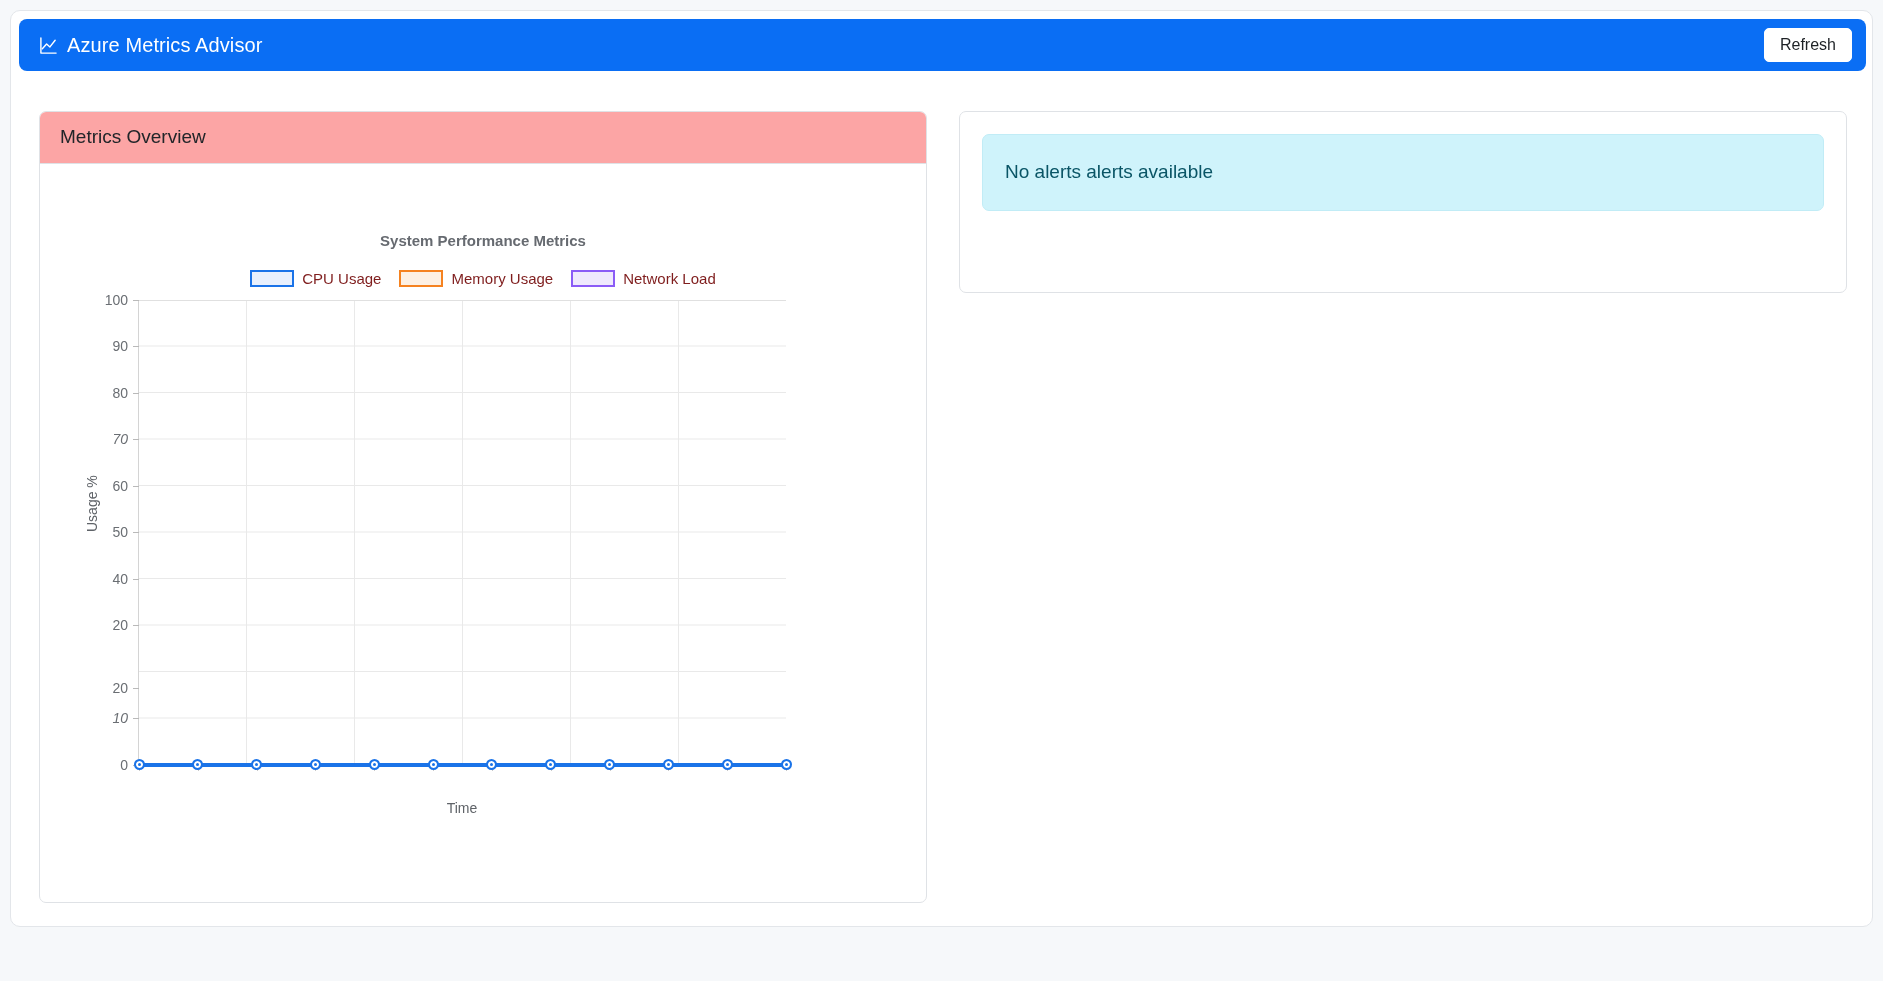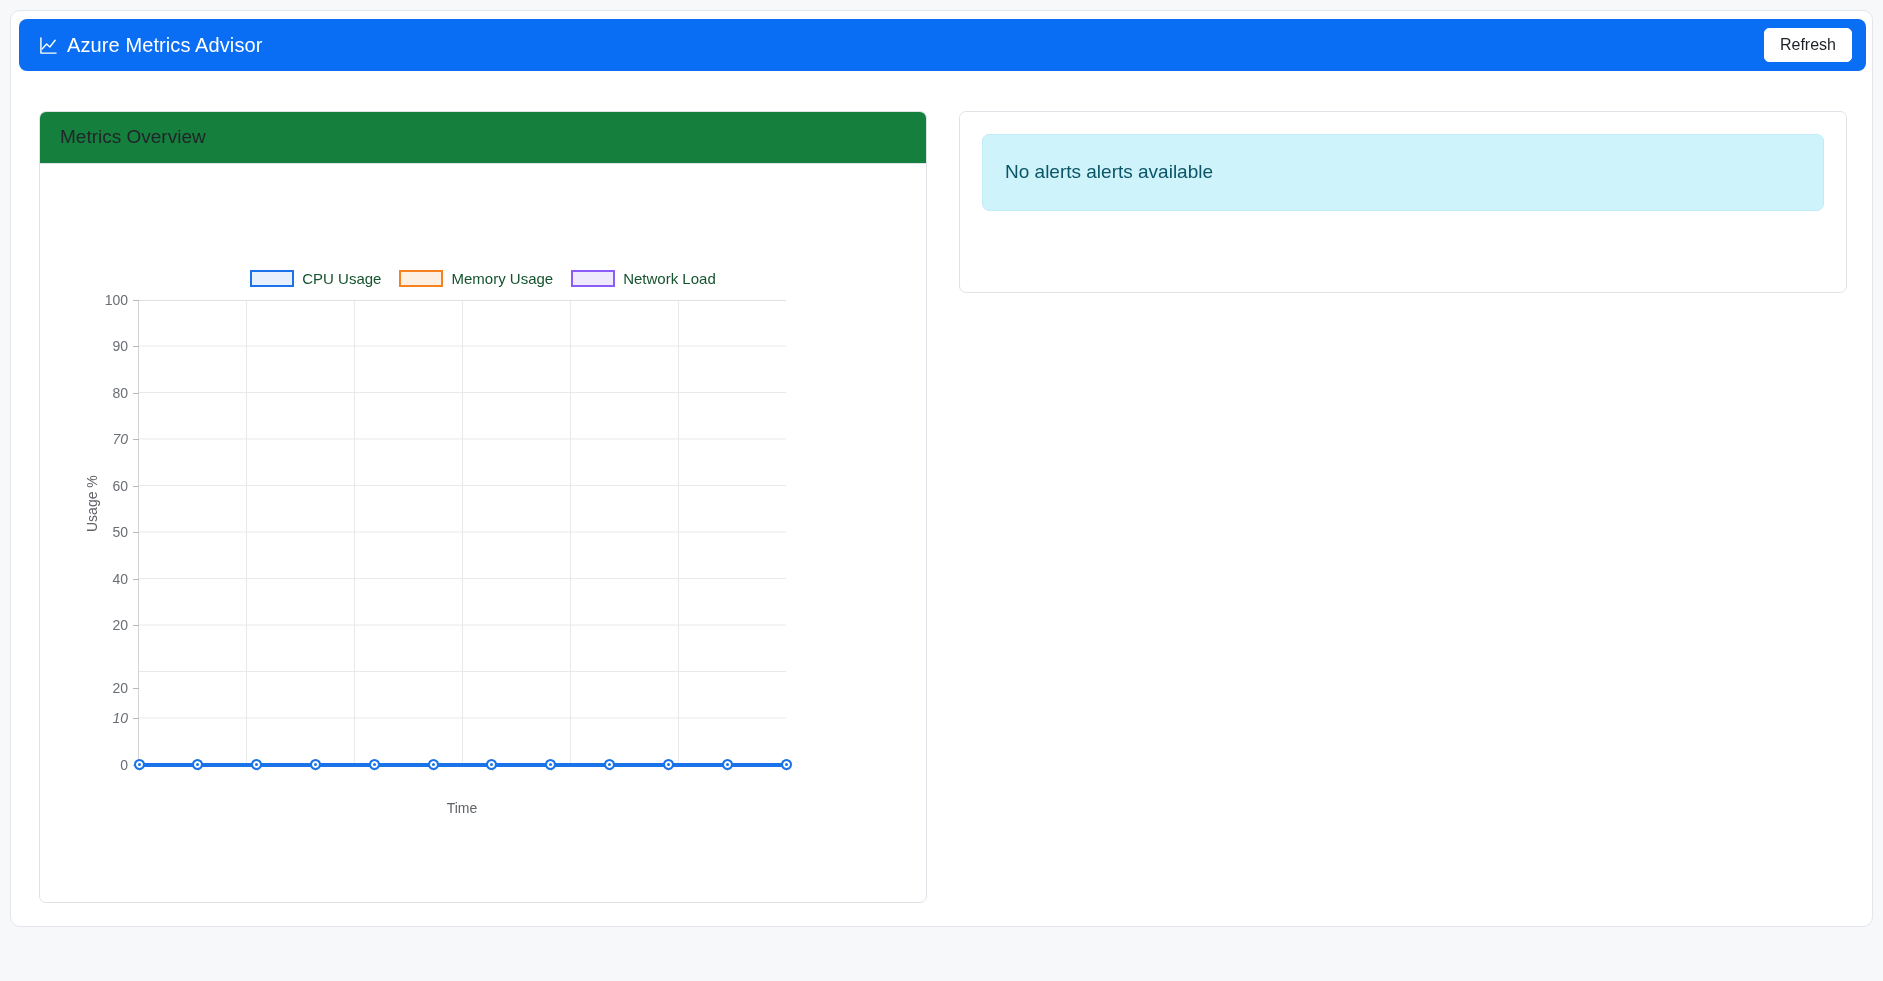--- a/index.html
+++ b/index.html
@@ -53,21 +53,21 @@
   }
   
   .card {
     position: absolute;
     background: #ffffff;
     border: 1px solid #dfe2e6;
     border-radius: 7px;
     overflow: hidden;
   }
   .card-header {
-    background: #15803d;
+    background: #fca5a5;
     border-bottom: 1px solid #dfe2e6;
     padding: 14px 20px 15px;
     font-size: 19px;
     color: #212529;
     line-height: 1.15;
   }
   .card-body { padding: 18px 20px 20px; }
 
   #metrics-overview-card { left: 28px; top: 100px; width: 888px; height: 792px; }
   #metrics-alerts-card   { left: 948px; top: 100px; width: 888px; height: 182px; }
@@ -105,21 +105,21 @@
     justify-content: center;
     align-items: center;
     gap: 18px;
   }
   .legend-item { display: flex; align-items: center; gap: 8px; }
   .legend-swatch {
     width: 44px; height: 17px;
     border-width: 2px; border-style: solid;
     display: block;
   }
-  .legend-label { font-size: 15px; color: #14532d; }
+  .legend-label { font-size: 15px; color: #7f1d1d; }
 
   .plot {
     position: absolute;
     left: 78px;
     top: 118px;
     width: 648px;
     height: 465px;
     border-left: 1px solid #d4d4d4;
     background-image:
       linear-gradient(to right,  #e9e9e9 1px, transparent 1px),
@@ -210,20 +210,21 @@
     <div class="appbar-spacer"></div>
     <button class="refresh-btn">Refresh</button>
   </div>
 
   <div class="card" id="metrics-overview-card">
     <div class="card-header">Metrics Overview</div>
     <div class="card-body">
 
       <div class="chart-wrap">
 
+        <div class="chart-title">System Performance Metrics</div>
 
         <div class="chart-legend">
           <div class="legend-item">
             <span class="legend-swatch" style="background:#e8f0fd;border-color:#1a73e8"></span>
             <span class="legend-label">CPU Usage</span>
           </div>
           <div class="legend-item">
             <span class="legend-swatch" style="background:#fdf0e3;border-color:#f58220"></span>
             <span class="legend-label">Memory Usage</span>
           </div>

